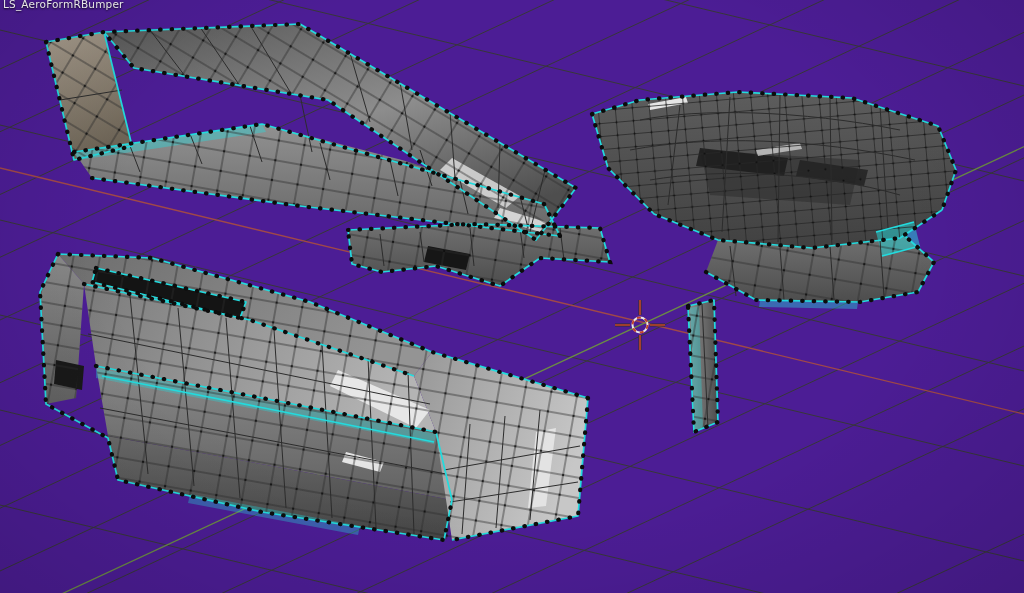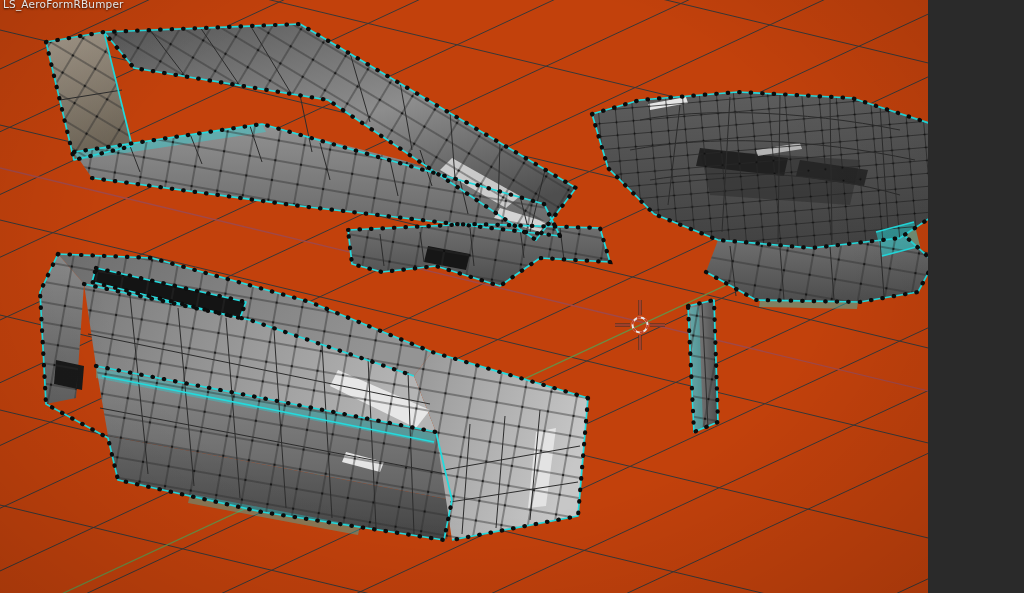--- a/index.html
+++ b/index.html
@@ -1,16 +1,16 @@
 <!DOCTYPE html>
 <html><head>
 <meta charset="utf-8">
 <style>
   html,body{margin:0;padding:0;background:#2a2a2a}
-  .viewport{position:relative;width:928px;height:593px;background:#c2410c;overflow:hidden;
+  .viewport{position:relative;width:1024px;height:593px;background:#4c1d95;overflow:hidden;
             font-family:"DejaVu Sans",sans-serif}
   .viewport svg{position:absolute;left:0;top:0}
   .object-label{position:absolute;top:-2px;left:3px;font-size:10.5px;color:#e6e6e6;
                 letter-spacing:.2px;text-shadow:0 1px 2px rgba(0,0,0,.85);z-index:6;user-select:none}
   .vignette{position:absolute;left:0;top:0;right:0;bottom:0;z-index:5;pointer-events:none;
             background:radial-gradient(ellipse at 50% 42%, rgba(0,0,0,0) 55%, rgba(0,0,0,0.15) 100%)}
   .grid{stroke:#383838;stroke-width:1;fill:none}
   .wire{stroke:#2c2c2c;stroke-width:1;fill:none}
   .sel{fill:none;stroke-width:1.7;stroke-linejoin:round}
   .vx{fill:none;stroke:#0c0c0c;stroke-width:4.2;stroke-linecap:round;stroke-dasharray:0.5 11}

